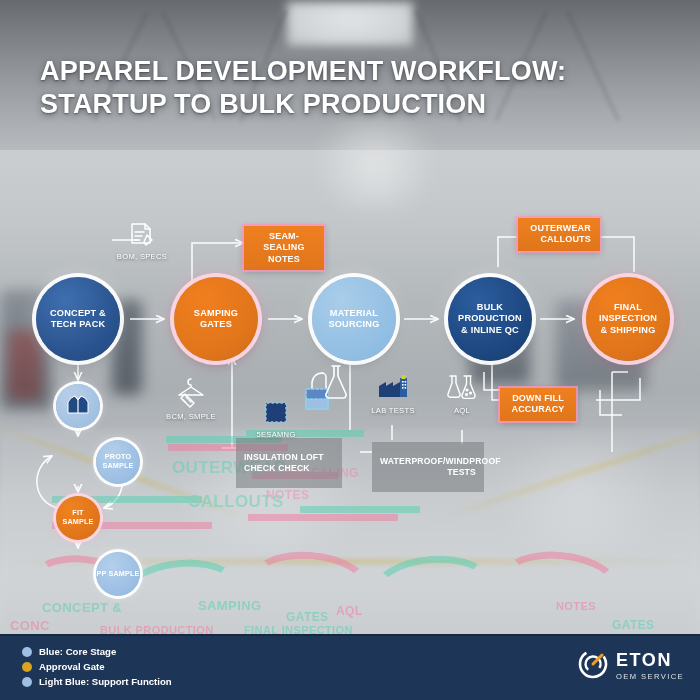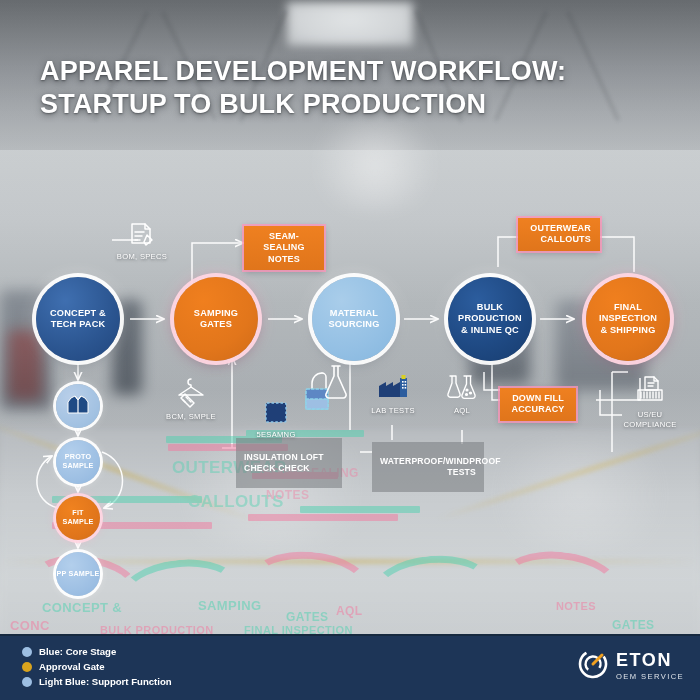--- a/index.html
+++ b/index.html
@@ -104,21 +104,21 @@
   .node span { display:block; }
 
   
   .scircle {
     position:absolute; width:44px; height:44px; border-radius:50%;
     display:flex; align-items:center; justify-content:center; text-align:center;
     color:#fff; font-weight:bold; font-size:7.2px; line-height:1.2;
     text-transform:uppercase; letter-spacing:.2px;
     box-shadow:0 0 0 3px rgba(255,255,255,.93), 0 0 10px 1px rgba(255,255,255,.35);
   }
-  .s-lblue { background:radial-gradient(circle at 35% 30%,#b3cfec,#9dbfe3 65%,#8fb5dd 100%); }
+  .s-lblue { background:radial-gradient(circle at 35% 30%,#b3cfec,#9dbfe3 65%,#8fb5dd 100%);margin-left:40px; }
   .s-orange{ background:radial-gradient(circle at 35% 30%,#f0821f,#e0751b 65%,#d06c18 100%);
              box-shadow:0 0 0 3px rgba(255,214,225,.95), 0 0 10px 1px rgba(255,170,200,.45); }
   .s-icon  { background:radial-gradient(circle at 35% 30%,#b9cfe9,#a3c2e2 65%,#96b9dc 100%); }
 
   
   .callout {
     position:absolute; padding:5px 9px; text-align:center;
     color:#ffffff; font-weight:bold; font-size:9px; line-height:1.25;
     text-transform:uppercase; letter-spacing:.2px;
     background:linear-gradient(180deg,#ef8020,#e0751b);
@@ -452,40 +452,20 @@
         <path d="M5 2 h6 M7 2 v7 L3 20 a2.4 2.4 0 0 0 2.3 3.2 h7.4 A2.4 2.4 0 0 0 15 20 L11 9 V2"></path>
         <path d="M19 2 h7 M21.5 2 v8 L17 21 a2.6 2.6 0 0 0 2.5 3.4 h8 A2.6 2.6 0 0 0 30 21 L25.5 10 V2"></path>
         <circle cx="22" cy="16" r="0.9" fill="#ffffff"></circle>
         <circle cx="25.5" cy="19" r="0.9" fill="#ffffff"></circle>
         <circle cx="21.5" cy="20.5" r="0.9" fill="#ffffff"></circle>
       </svg>
     </span>
     <span>AQL</span>
   </div>
 
-  <div class="iconlab" style="left:614px;top:376px;width:72px;">
-    <span class="gly">
-      <svg width="32" height="30" viewBox="0 0 32 30" fill="none" stroke="#ffffff" stroke-width="1.4" stroke-linecap="round" stroke-linejoin="round">
-        <path d="M11 1 h9 l4 4 v9 H11 z"></path>
-        <path d="M20 1 v4 h4"></path>
-        <line x1="14" y1="7" x2="20" y2="7"></line>
-        <line x1="14" y1="10" x2="19" y2="10"></line>
-        <path d="M4 14 h24 v10 H4 z"></path>
-        <line x1="7" y1="16" x2="7" y2="22"></line>
-        <line x1="10" y1="16" x2="10" y2="22"></line>
-        <line x1="13" y1="16" x2="13" y2="22"></line>
-        <line x1="16" y1="16" x2="16" y2="22"></line>
-        <line x1="19" y1="16" x2="19" y2="22"></line>
-        <line x1="22" y1="16" x2="22" y2="22"></line>
-        <line x1="25" y1="16" x2="25" y2="22"></line>
-      </svg>
-    </span>
-    <span>US/EU</span>
-    <span>COMPLIANCE</span>
-  </div>
 
   <div class="footer">
     <div class="footer-top"></div>
 
     <div class="legend">
       <div class="leg-row">
         <span class="dot" style="background:#9dbfe3;"></span>
         <span>Blue: Core Stage</span>
       </div>
       <div class="leg-row">

